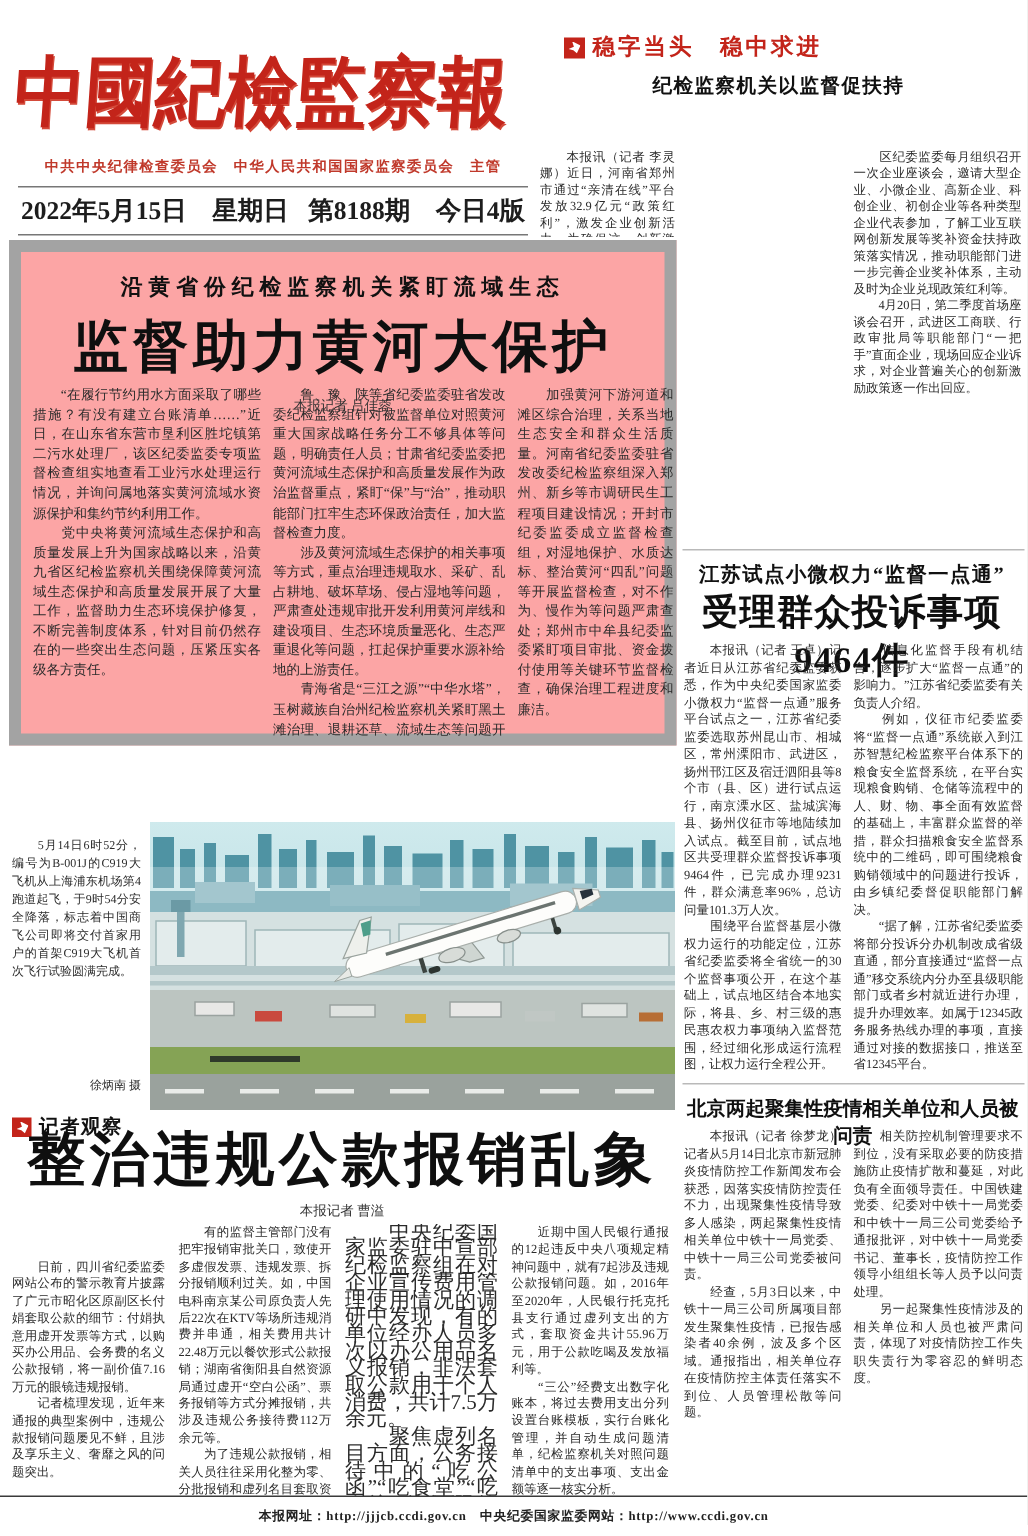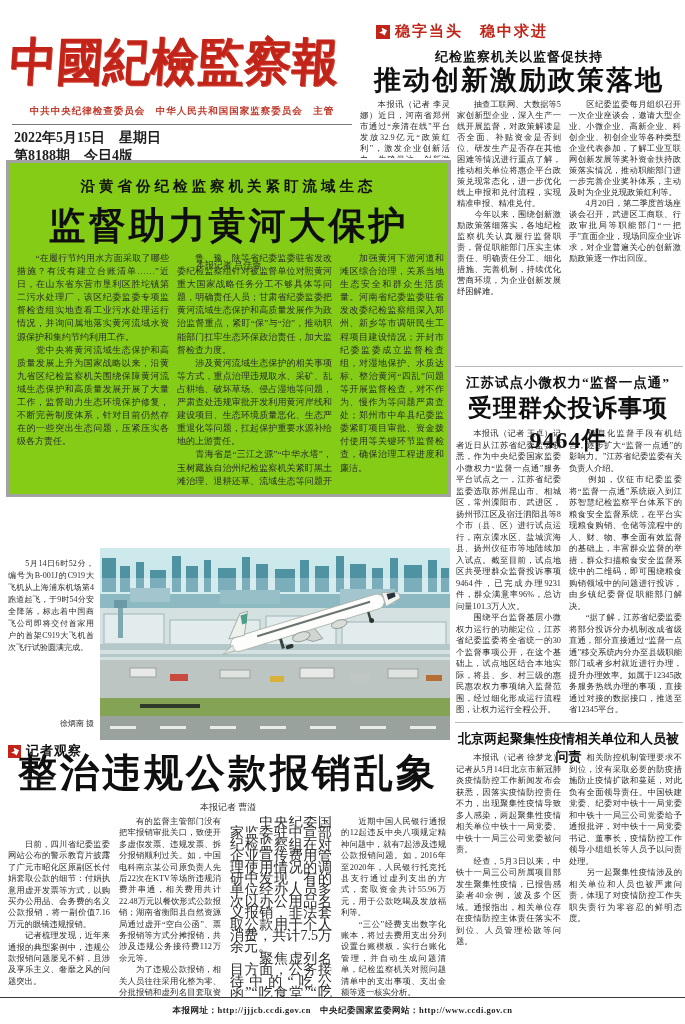--- a/index.html
+++ b/index.html
@@ -7,35 +7,35 @@
         font-family:"Liberation Serif","DejaVu Serif",serif;color:#222;overflow:hidden;}
   .abs{position:absolute;}
   .ctr{text-align:center;}
   .jus{text-align:justify;text-justify:inter-character;}
   .col{white-space:pre-wrap;overflow:hidden;color:#2b2b2b;}
   
   .mast-title{font-size:47px;font-weight:900;color:#c3241a;letter-spacing:0px;
               transform:skewX(-4deg) scaleY(1.08);transform-origin:left top;
               text-shadow:1px 1px 0 #d44a3a;white-space:nowrap;}
   .supervisor{font-size:9.5px;font-weight:bold;color:#c0392b;letter-spacing:1px;}
-  .daterow{display:flex;justify-content:space-between;font-size:14px;font-weight:bold;color:#1d1d1d;
-           border-top:1px solid #777;border-bottom:1px solid #777;padding:4px 2px;flex-direction:column;}
+  .daterow{display:flex;justify-content:space-between;font-size:17px;font-weight:bold;color:#1d1d1d;
+           border-top:1px solid #777;border-bottom:1px solid #777;padding:4px 2px;}
   .pubcode{font-size:7.5px;font-style:italic;color:#555;letter-spacing:0.5px;}
   
   .slogan{display:flex;align-items:center;gap:5px;}
   .badge-icon{width:14px;height:14px;background:#c3241a;display:inline-block;position:relative;flex:0 0 auto;}
   .badge-icon::after{content:"";position:absolute;left:3px;top:3px;width:8px;height:8px;
                      background:#fff;clip-path:polygon(0 65%,45% 45%,30% 0,100% 35%,70% 100%,40% 75%);}
   .slogan-text{font-size:15px;font-weight:900;color:#c3241a;letter-spacing:2px;}
   
   .kicker{font-weight:bold;color:#111;}
   .headline{font-weight:900;color:#0f0f0f;font-family:"Liberation Serif","DejaVu Serif",serif;}
   .byline{font-size:9px;color:#333;}
   
-  .redbox{border:3px solid #a3a3a3;box-sizing:border-box;background:#84cc16;}
+  .redbox{border:8px solid #a3a3a3;box-sizing:border-box;background:#fca5a5;}
   .rule{background:#b9b9b9;}
   .footer-rule{background:#3a3a3a;}
   .footer-text{font-size:8.5px;font-weight:bold;color:#222;letter-spacing:0.5px;}
   .obs-label{font-size:13px;font-weight:900;color:#111;letter-spacing:1px;}
 </style>
 </head>
 <body>
 
 <div id="page">
 
@@ -48,24 +48,21 @@
     </div>
     <div class="pubcode ctr" style="margin-top:4px;">国内统一连续出版物号：CN 11—0176　邮发代号：1—204</div>
   </div>
 
   <div class="abs slogan" style="left:376px;top:22px;">
     <span class="badge-icon"></span>
     <span class="slogan-text">稳字当头　稳中求进</span>
   </div>
 
   <div class="abs ctr kicker" style="left:356px;top:48px;width:326px;font-size:13px;letter-spacing:1px;">纪检监察机关以监督促扶持</div>
-  <div class="abs ctr headline" style="left:356px;top:62px;width:326px;font-size:27px;letter-spacing:2px;">推动创新激励政策落地</div>
   <div class="abs col jus" style="left:360px;top:99px;width:90px;height:59px;font-size:8.3px;line-height:11px;">　　本报讯（记者 李灵娜）近日，河南省郑州市通过“亲清在线”平台发放32.9亿元“政策红利”，激发企业创新活力。为确保这一创新激励政策落地，郑州市纪委监委驻市财政局纪检监察组实地走访督查。</div>
-  <div class="abs col jus" style="left:457px;top:99px;width:104px;height:266px;font-size:8.3px;line-height:11px;">　　抽查工联网、大数据等5家创新型企业，深入生产一线开展监督，对政策解读是否全面、补贴资金是否到位、研发生产是否存在其他困难等情况进行重点了解，推动相关单位将惠企平台政策兑现常态化，进一步优化线上申报和兑付流程，实现精准申报、精准兑付。
-　　今年以来，围绕创新激励政策落细落实，各地纪检监察机关认真履行监督职责，督促职能部门压实主体责任、明确责任分工、细化措施、完善机制，持续优化营商环境，为企业创新发展纾困解难。</div>
   <div class="abs col jus" style="left:569px;top:99px;width:112px;height:266px;font-size:8.3px;line-height:11px;">　　区纪委监委每月组织召开一次企业座谈会，邀请大型企业、小微企业、高新企业、科创企业、初创企业等各种类型企业代表参加，了解工业互联网创新发展等奖补资金扶持政策落实情况，推动职能部门进一步完善企业奖补体系，主动及时为企业兑现政策红利等。
 　　4月20日，第二季度首场座谈会召开，武进区工商联、行政审批局等职能部门“一把手”直面企业，现场回应企业诉求，对企业普遍关心的创新激励政策逐一作出回应。</div>
 
   <div class="abs redbox" style="left:6px;top:160px;width:445px;height:337px;">
     <div class="ctr kicker" style="margin-top:14px;font-size:14.5px;letter-spacing:4px;">沿黄省份纪检监察机关紧盯流域生态</div>
     <div class="ctr headline" style="margin-top:5px;font-size:37px;letter-spacing:3px;">监督助力黄河大保护</div>
     <div class="ctr byline" style="margin-top:8px;">本报记者 吕佳蓉</div>
     <div class="abs col jus" style="left:8px;top:89px;width:152px;height:236px;font-size:9px;line-height:13.1px;">　　“在履行节约用水方面采取了哪些措施？有没有建立台账清单……”近日，在山东省东营市垦利区胜坨镇第二污水处理厂，该区纪委监委专项监督检查组实地查看工业污水处理运行情况，并询问属地落实黄河流域水资源保护和集约节约利用工作。
 　　党中央将黄河流域生态保护和高质量发展上升为国家战略以来，沿黄九省区纪检监察机关围绕保障黄河流域生态保护和高质量发展开展了大量工作，监督助力生态环境保护修复，不断完善制度体系，针对目前仍然存在的一些突出生态问题，压紧压实各级各方责任。</div>
     <div class="abs col jus" style="left:168px;top:89px;width:155px;height:236px;font-size:9px;line-height:13.1px;">　　鲁、豫、陕等省纪委监委驻省发改委纪检监察组针对被监督单位对照黄河重大国家战略任务分工不够具体等问题，明确责任人员；甘肃省纪委监委把黄河流域生态保护和高质量发展作为政治监督重点，紧盯“保”与“治”，推动职能部门扛牢生态环保政治责任，加大监督检查力度。

